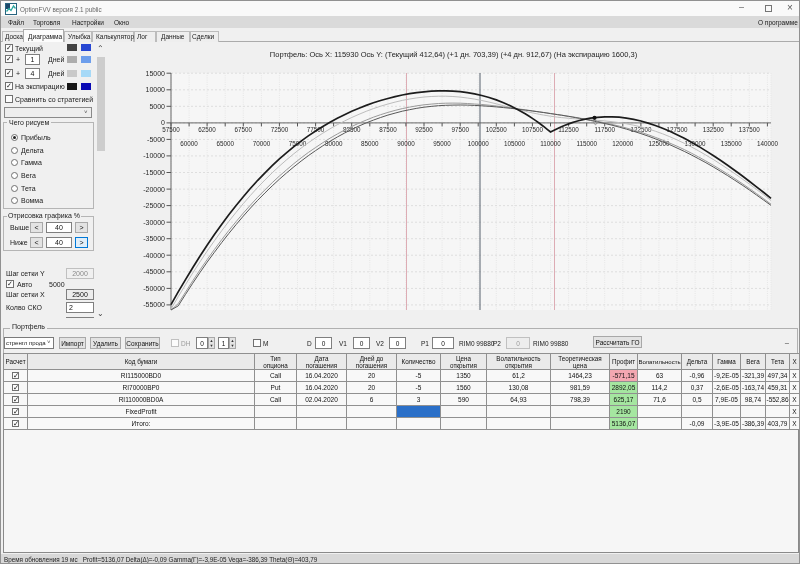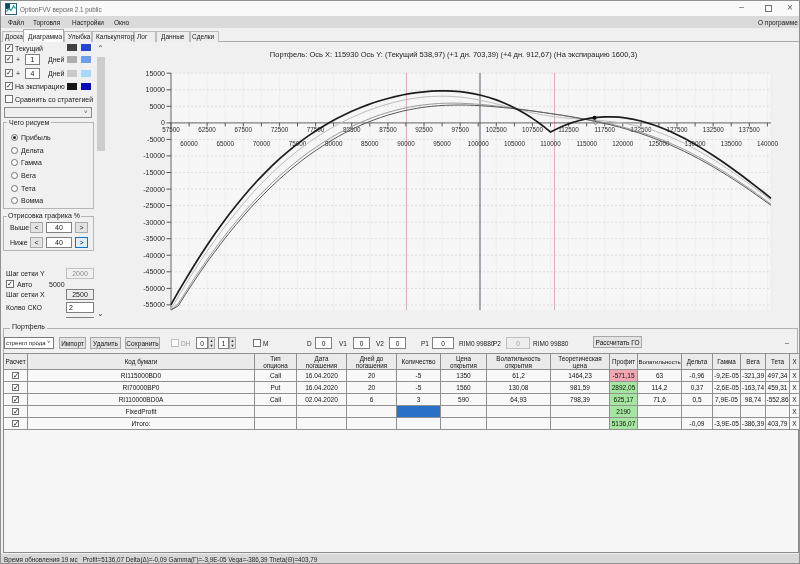--- a/index.html
+++ b/index.html
@@ -106,21 +106,21 @@
 <div class="inp" style="left:65px;top:288px;width:28px;height:11px;font-size:7px;line-height:10px;background:#ededed">2500</div>
 <div class="tx" style="left:5px;top:303px;font-size:7px">Колво СКО</div>
 <div class="inp" style="left:65px;top:301px;width:28px;height:11px;font-size:7px;line-height:10px;text-align:left;padding-left:2px">2</div>
 <div class="inp" style="left:65px;top:316px;width:28px;height:5px"></div>
 <div class="ab" style="left:0;top:317px;width:104px;height:5px;background:#f0f0f0"></div>
 <div class="ab" style="left:95px;top:42px;width:9px;height:280px;background:#f0f0f0"></div>
 <div class="tx" style="left:96px;top:43px;font-size:8px;color:#444">⌃</div>
 <div class="ab" style="left:95.5px;top:56px;width:8px;height:94px;background:#cdcdcd"></div>
 <div class="tx" style="left:96px;top:308px;font-size:8px;color:#444">⌄</div>
 
-<div class="tx" style="left:130px;top:49px;width:645px;text-align:center;font-size:7.5px;color:#222">Портфель:  Ось X: 115930 Ось Y:   (Текущий 538,97)   (+1 дн. 703,39)   (+4 дн. 912,67)   (На экспирацию 1600,3)</div>
+<div class="tx" style="left:130px;top:49px;width:645px;text-align:center;font-size:7.5px;color:#222">Портфель:  Ось X: 115930 Ось Y:   (Текущий 412,64)   (+1 дн. 703,39)   (+4 дн. 912,67)   (На экспирацию 1600,3)</div>
 <svg class="ab" style="left:130px;top:42px" width="650" height="273" viewBox="130 42 650 273">
     <rect x="170" y="72" width="600" height="237" fill="#f6f6f6"></rect>
     <g stroke="#e6e6e6" stroke-width="1" stroke-dasharray="1,1.2">
       <line x1="170.0" y1="72" x2="170.0" y2="309"></line>
       <line x1="188.1" y1="72" x2="188.1" y2="309"></line>
       <line x1="206.1" y1="72" x2="206.1" y2="309"></line>
       <line x1="224.2" y1="72" x2="224.2" y2="309"></line>
       <line x1="242.3" y1="72" x2="242.3" y2="309"></line>
       <line x1="260.4" y1="72" x2="260.4" y2="309"></line>
       <line x1="278.4" y1="72" x2="278.4" y2="309"></line>

